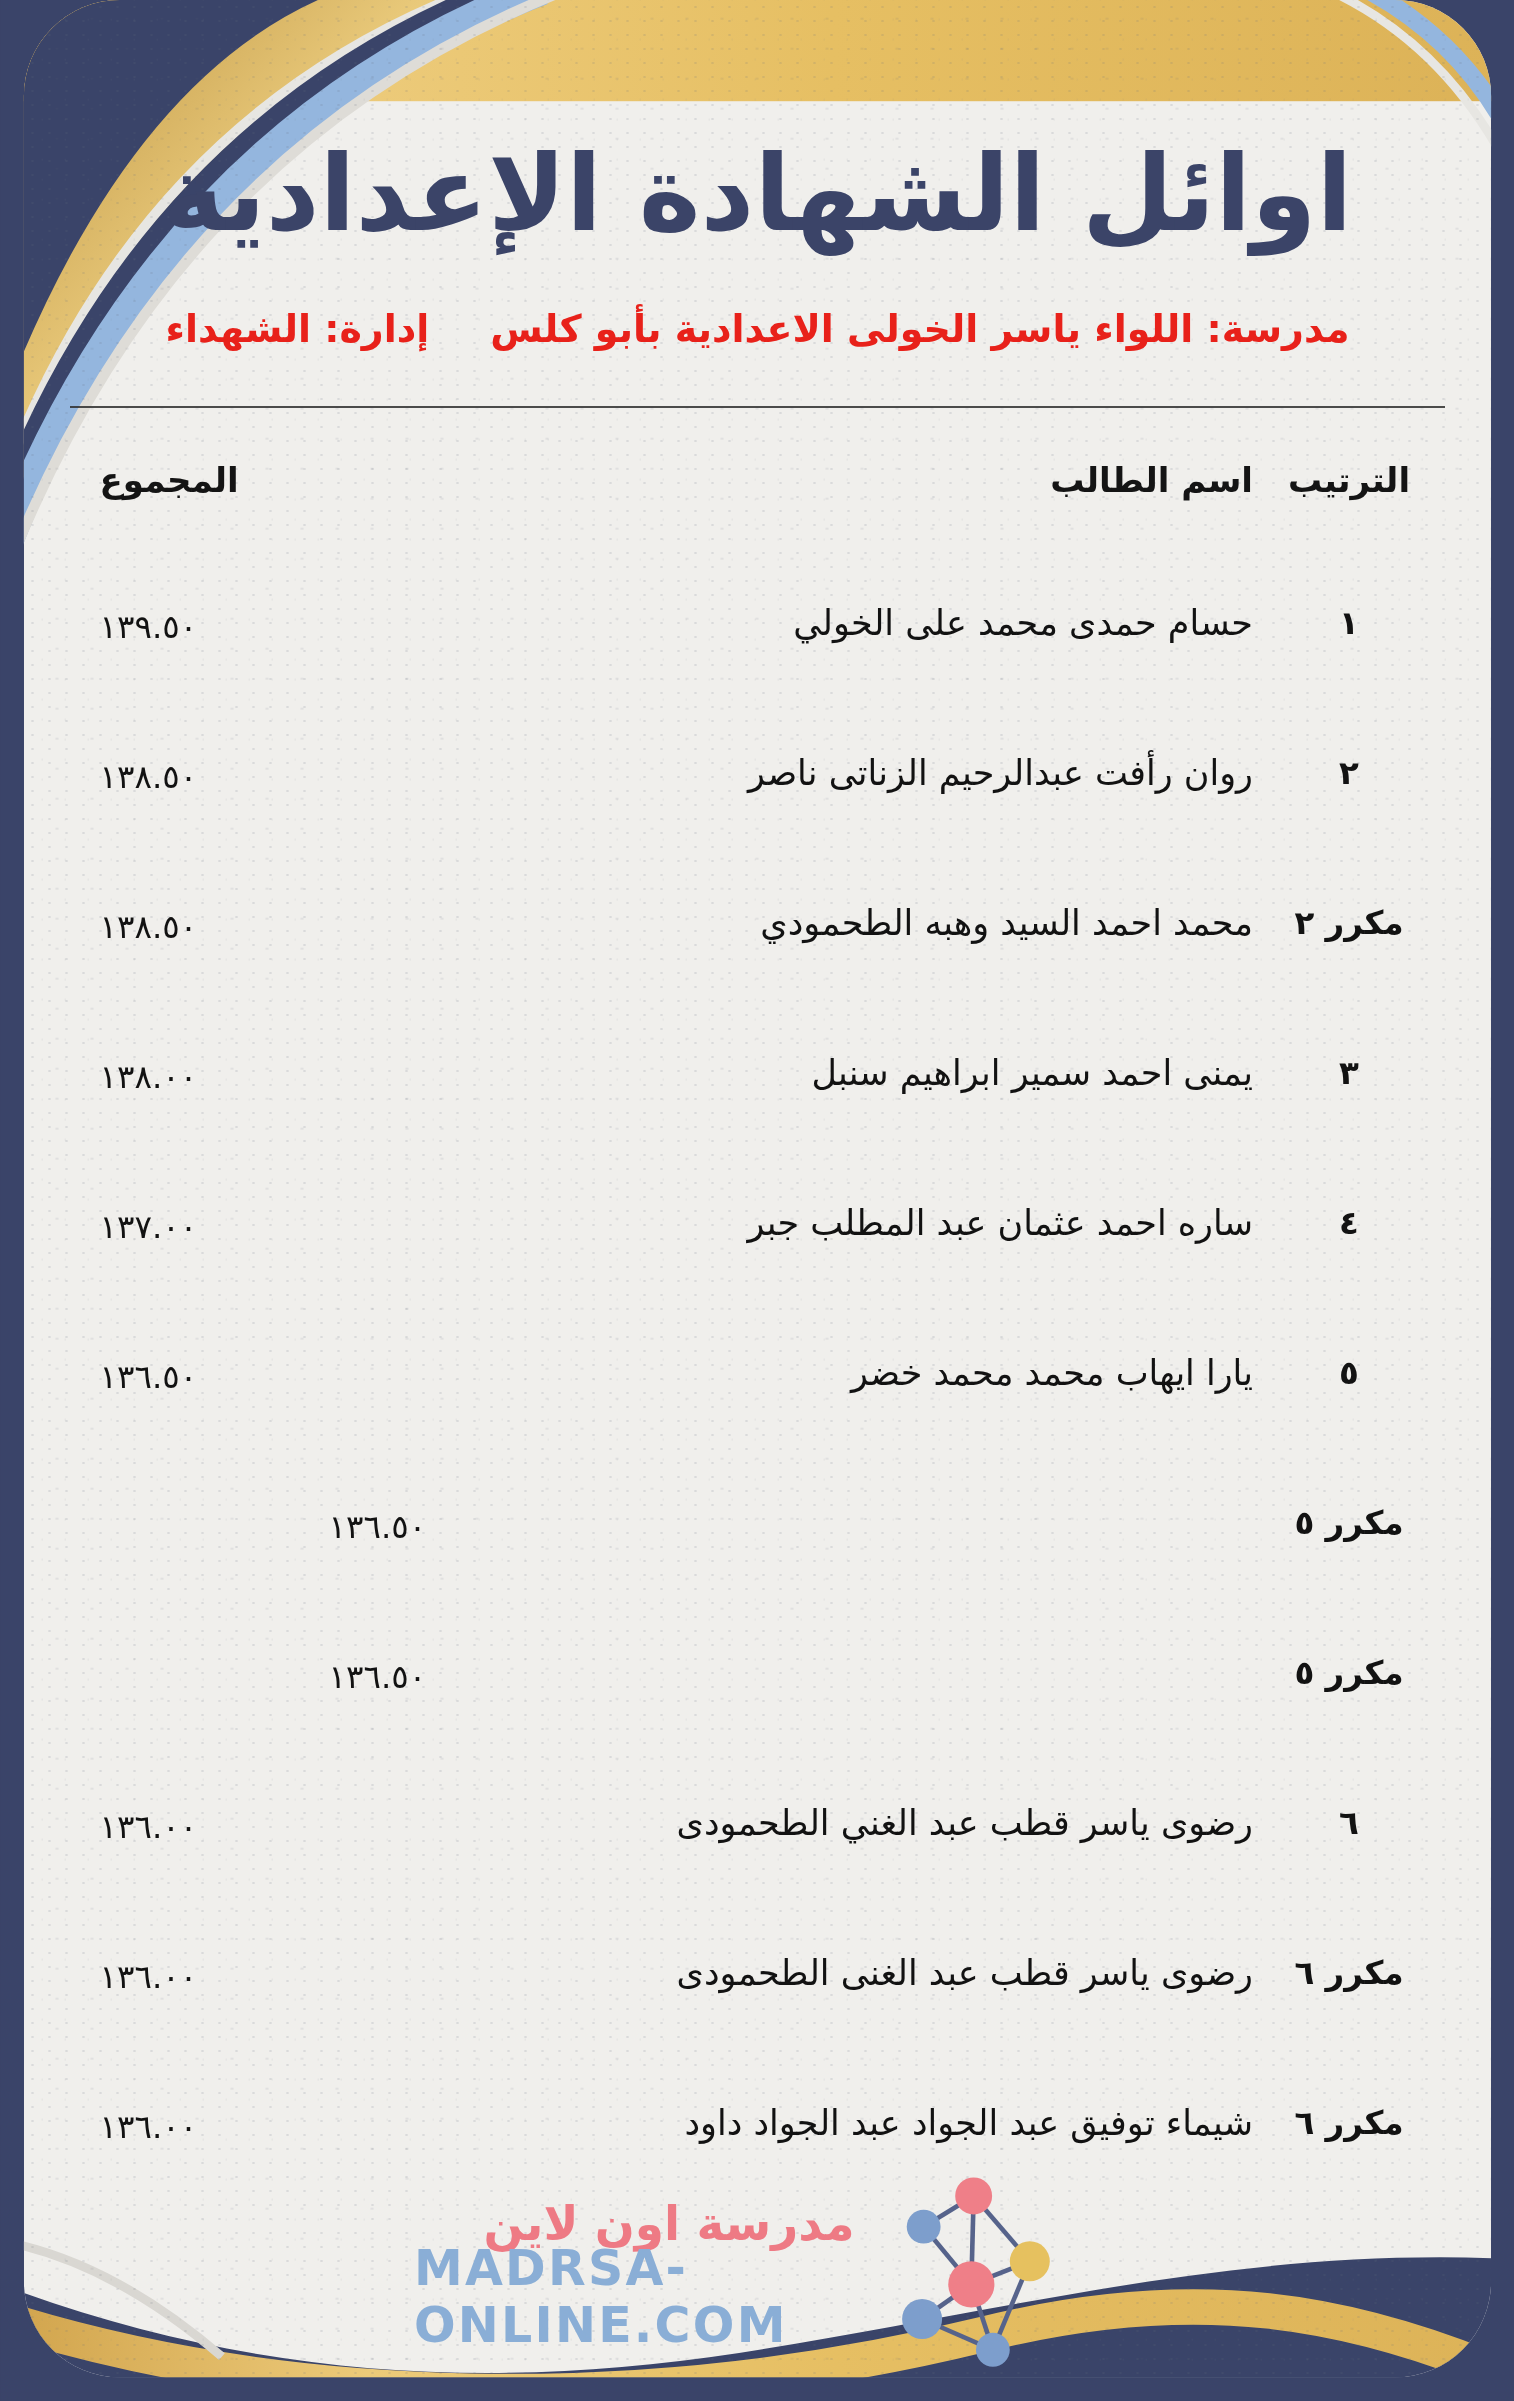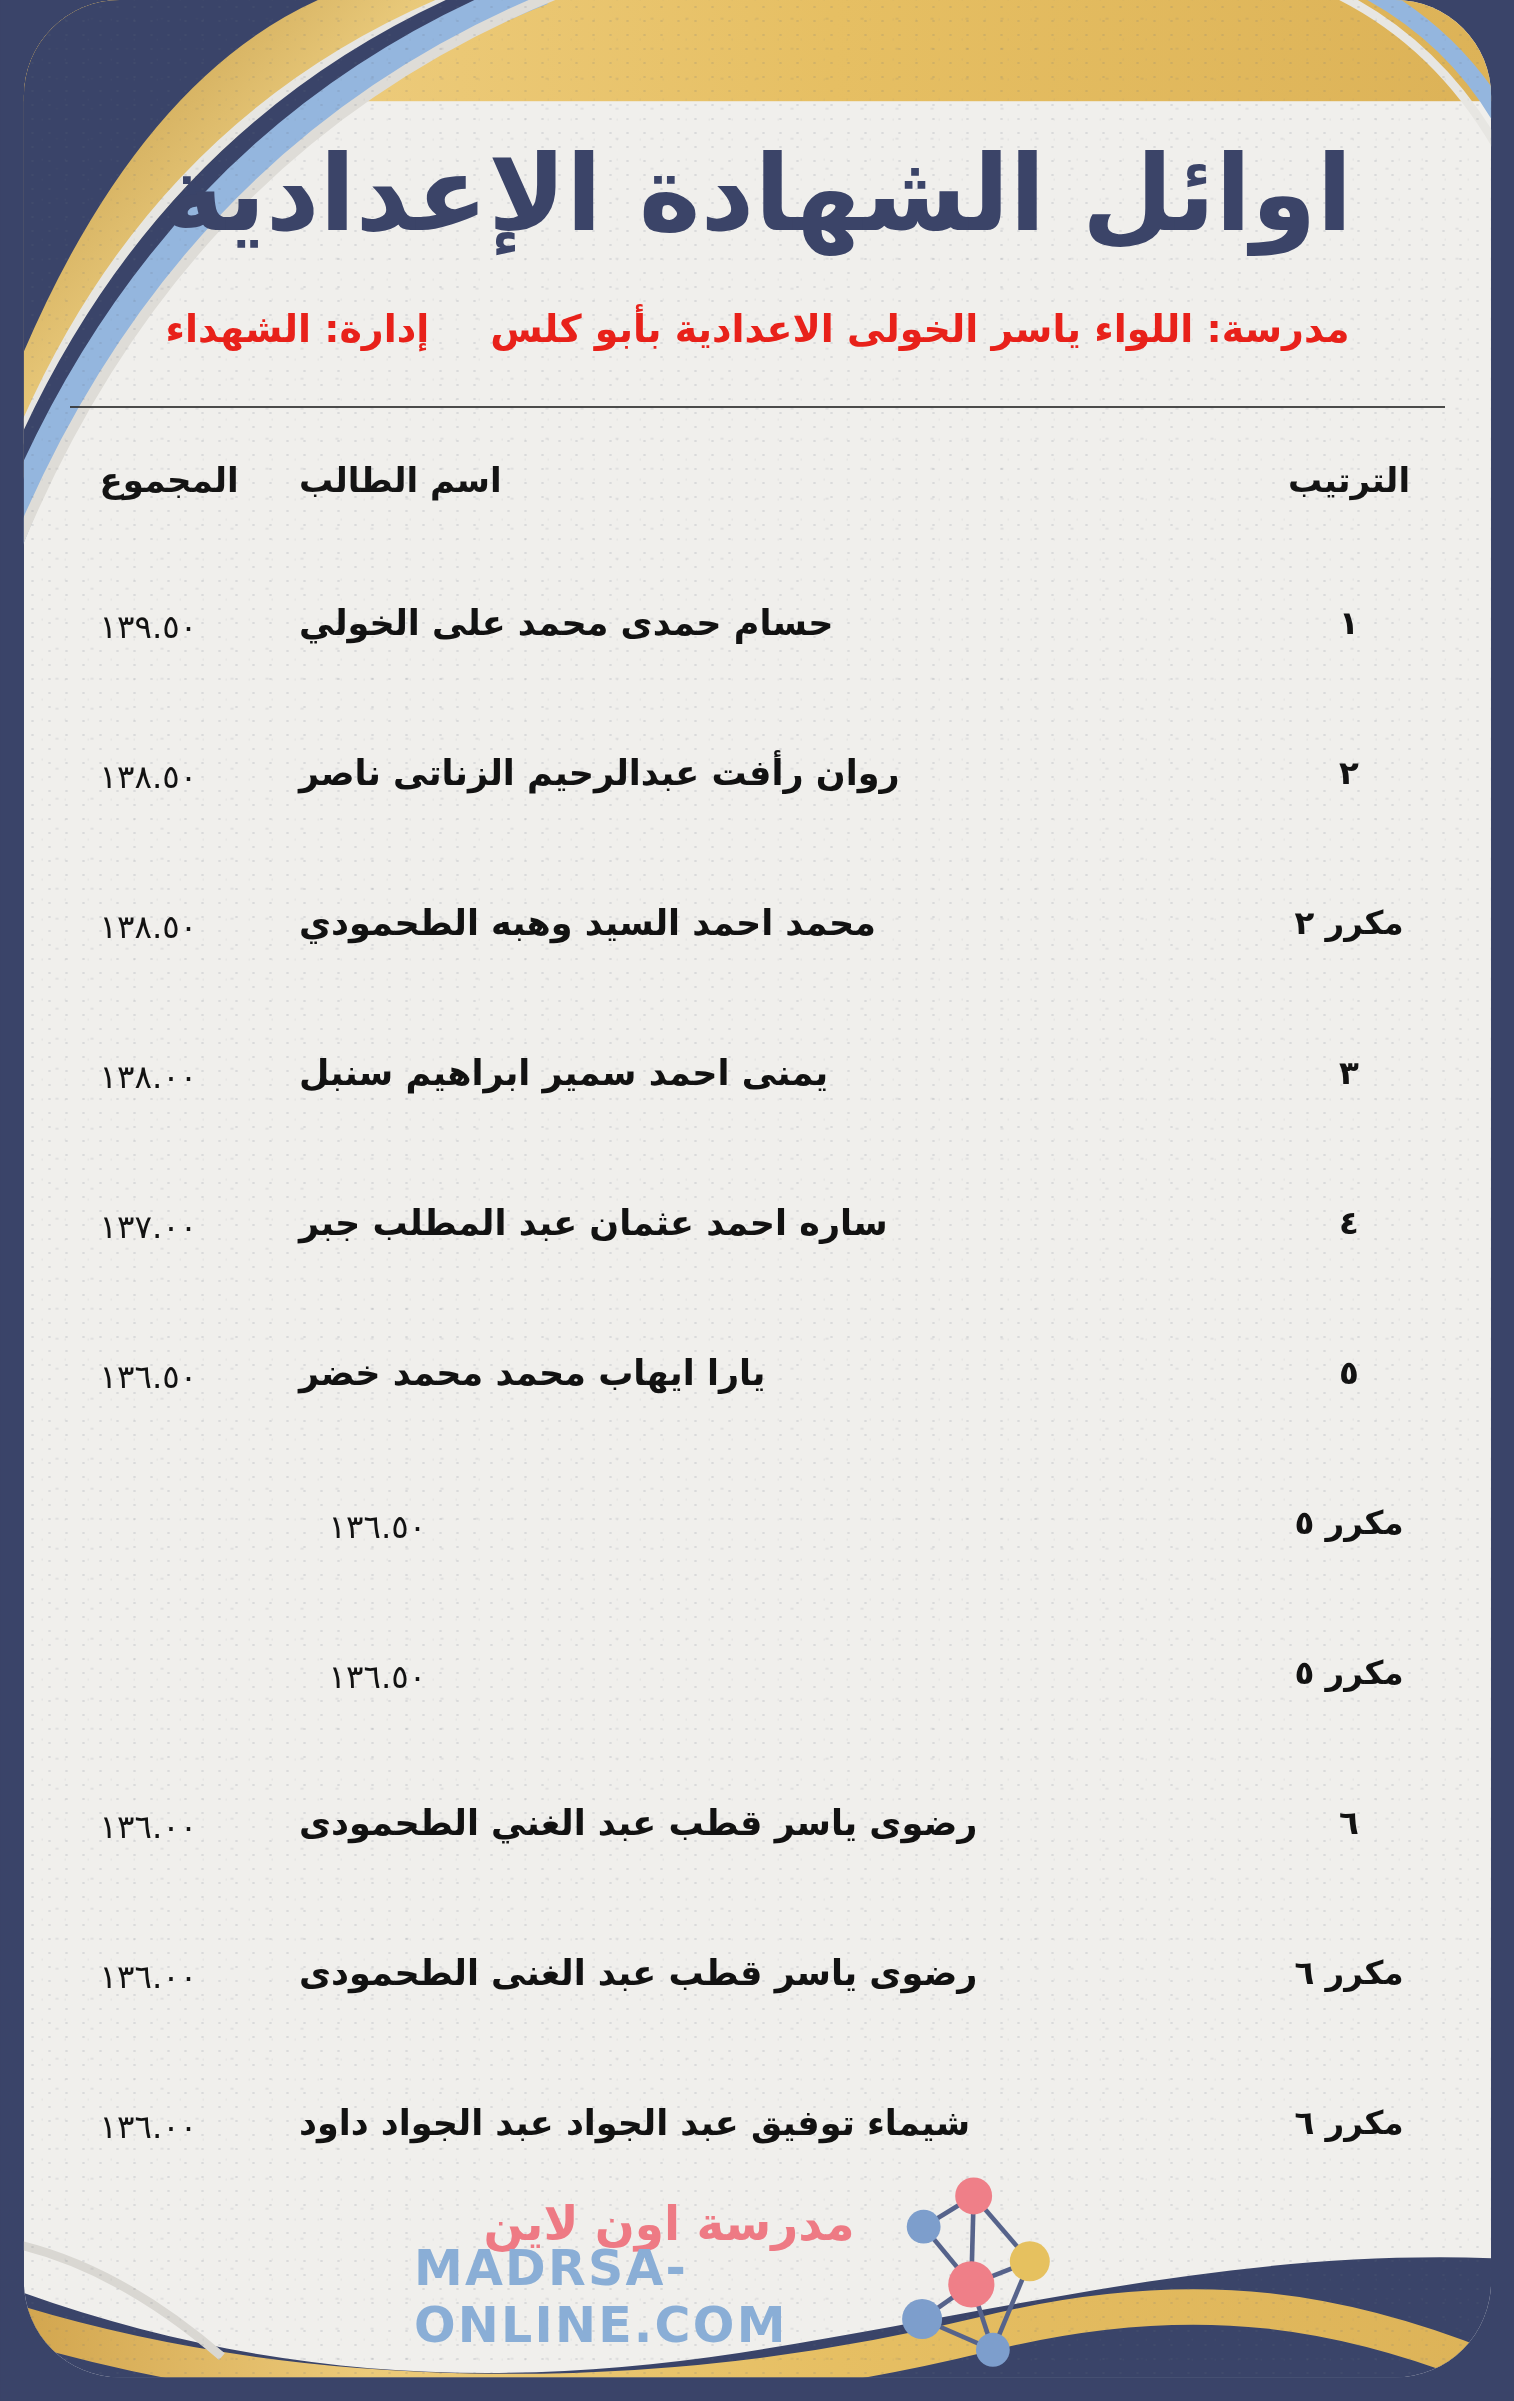--- a/index.html
+++ b/index.html
@@ -32,28 +32,28 @@
   }
   .rule{position:absolute;left:70px;right:70px;top:406px;height:1.5px;background:#2e2e2e;opacity:.85;}
   .thead,.row{
     display:grid;grid-template-columns:192px 1fr 229px;align-items:center;
   }
   .thead{
     position:absolute;left:70px;right:70px;top:443px;height:74px;
     font-size:34px;font-weight:bold;color:#141414;
   }
   .col-rank,.cell.rank{text-align:center;}
-  .col-name,.cell.name{text-align:left;}
+  .col-name,.cell.name{text-align:right;}
   .col-total,.cell.total{text-align:left;padding-left:29.6px;}
   .rows{
     position:absolute;left:70px;right:70px;top:548px;
     display:flex;flex-direction:column;
   }
   .row{height:150px;color:#121212;}
-  .cell.name{font-size:35px;font-weight:bold;}
+  .cell.name{font-size:35px;font-weight:normal;}
   .cell.rank{font-size:32.5px;font-weight:bold;}
   .cell.total{font-size:32.5px;font-weight:normal;margin-top:8px;}
   .logo-ar{
     position:absolute;left:414px;top:2186px;width:510px;height:59px;
     display:flex;align-items:center;justify-content:center;
     font-size:47px;font-weight:bold;color:#ee7a84;margin-top:8px;
   }
   .logo-en{
     position:absolute;left:414px;top:2267px;width:510px;height:59px;
     display:flex;align-items:center;justify-content:center;

